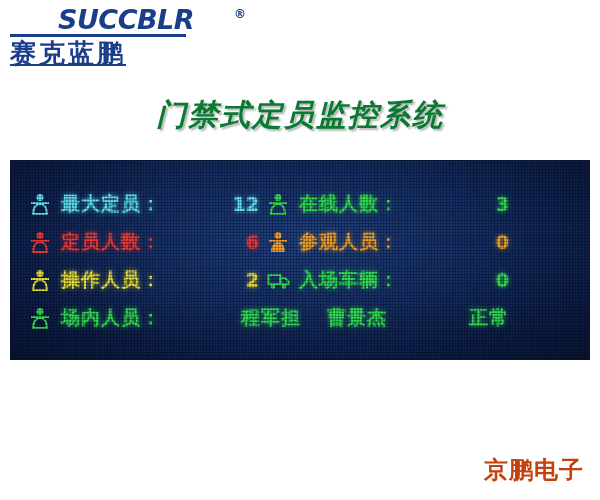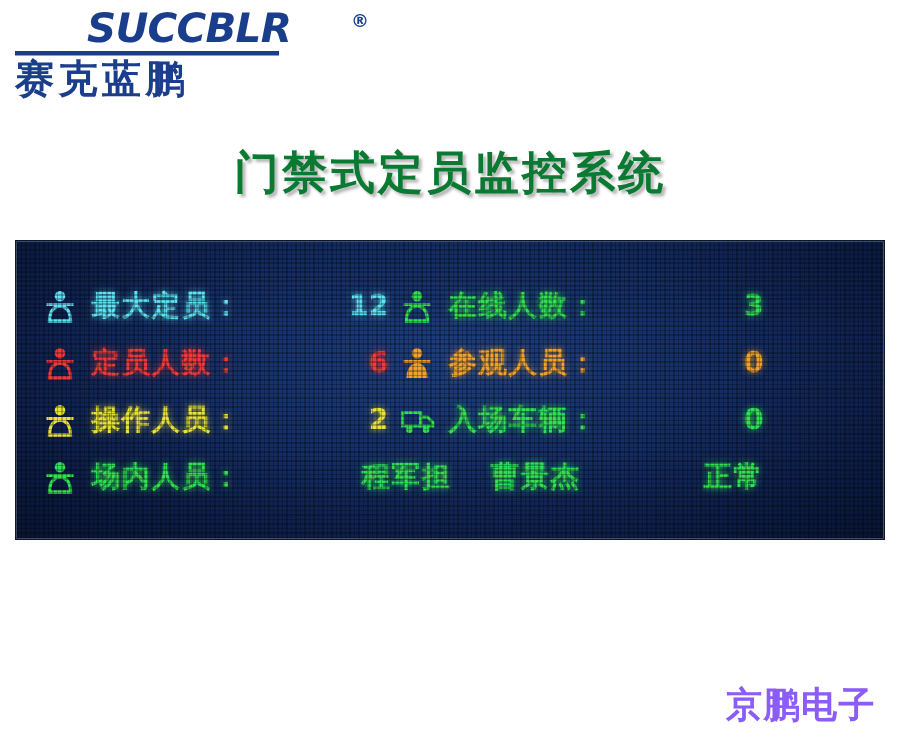--- a/index.html
+++ b/index.html
@@ -45,20 +45,21 @@
     font-style: normal;
   }
   #logo-cn {
     font-family: "DejaVu Sans", "Liberation Sans", sans-serif;
     font-weight: bold;
     font-size: 26px;
     color: #1b3e8c;
     letter-spacing: 3px;
     line-height: 1.1;
     margin-top: 2px;
+    text-decoration: underline;
   }
   #logo-rule {
     width: 176px;
     height: 3px;
     background: #1b3e8c;
     margin-top: 1px;
   }
 
   
   #main-title {
@@ -66,20 +67,21 @@
     left: 0;
     top: 95px;
     width: 600px;
     text-align: center;
     font-family: "DejaVu Sans", "Liberation Sans", sans-serif;
     font-weight: bold;
     font-size: 30px;
     letter-spacing: 2px;
     color: #0a7a32;
     text-shadow: 2px 2px 2px rgba(120,120,120,0.55);
+    font-style: italic;
   }
 
   
   #led-panel {
     position: absolute;
     left: 10px;
     top: 160px;
     width: 580px;
     height: 200px;
     background:
@@ -155,21 +157,21 @@
 
   
   #footer-brand {
     position: absolute;
     right: 16px;
     bottom: 14px;
     font-family: "DejaVu Sans", "Liberation Sans", sans-serif;
     font-weight: bold;
     font-size: 24px;
     letter-spacing: 1px;
-    color: #8b5cf6;
+    color: #c2410c;
   }
 </style>
 </head>
 <body>
 
 <div id="logo-block">
   <div id="logo-latin">
     <span>SUCCBLR</span>
     <span id="logo-reg">®</span>
   </div>

